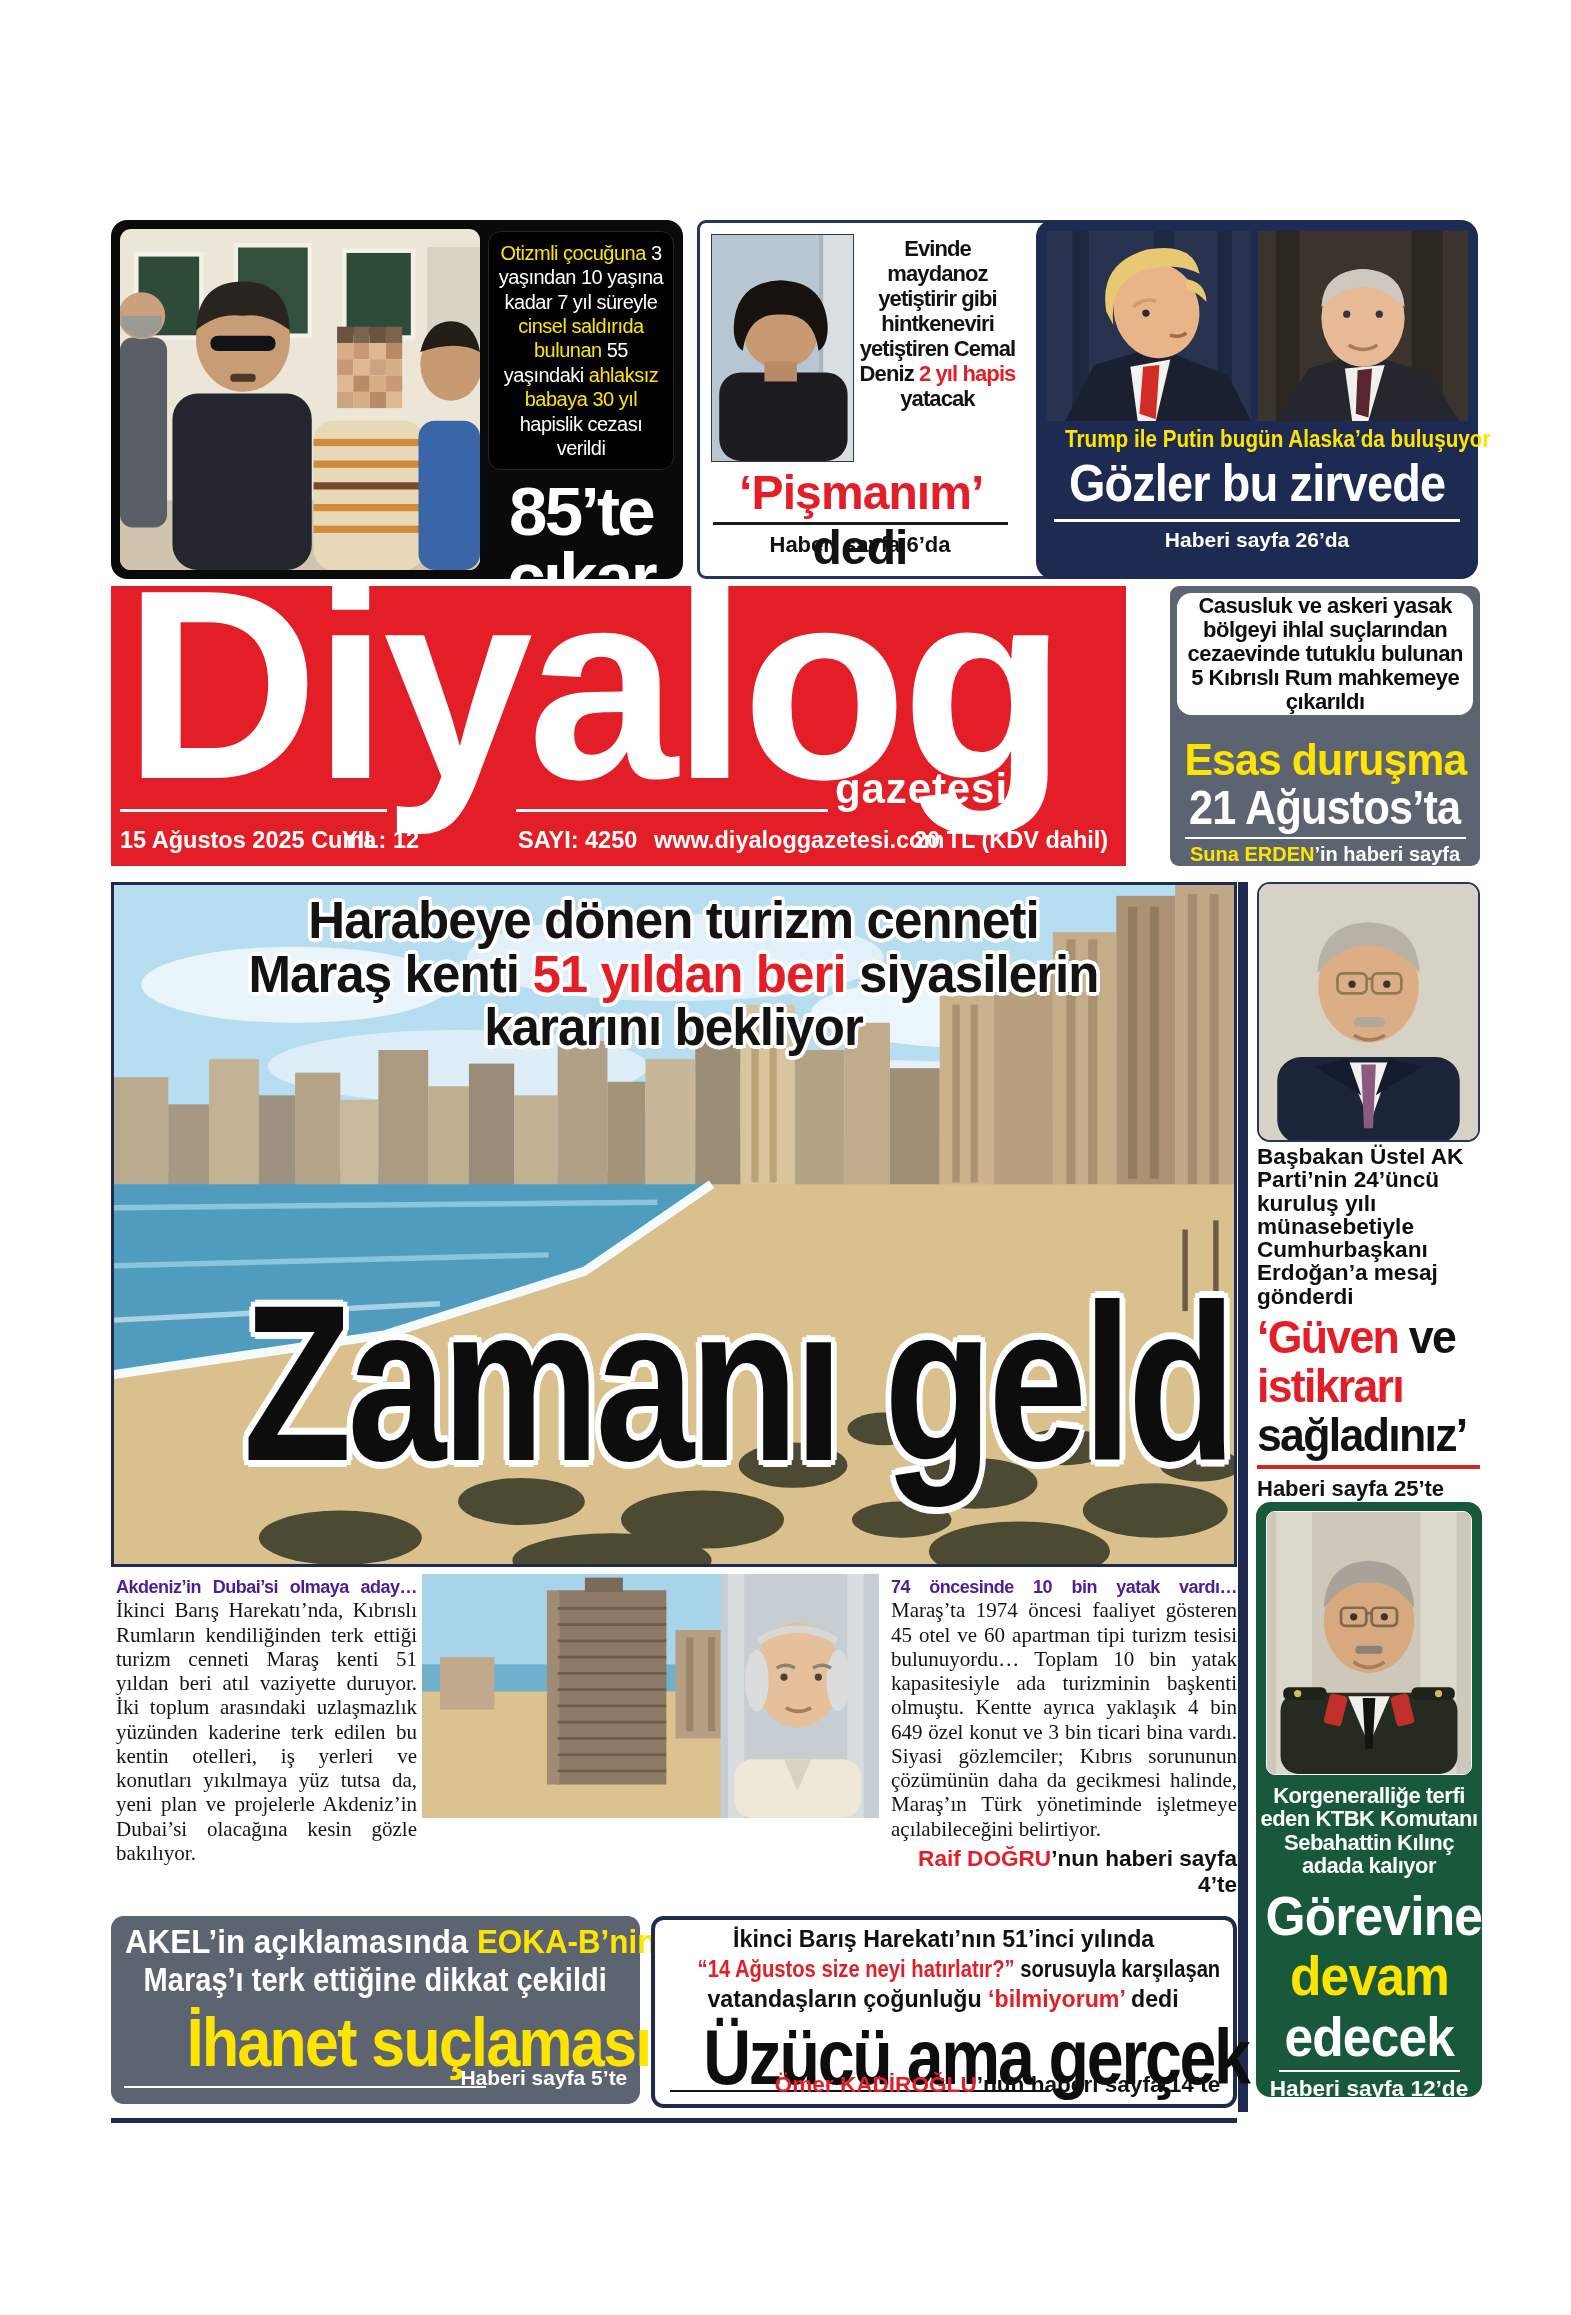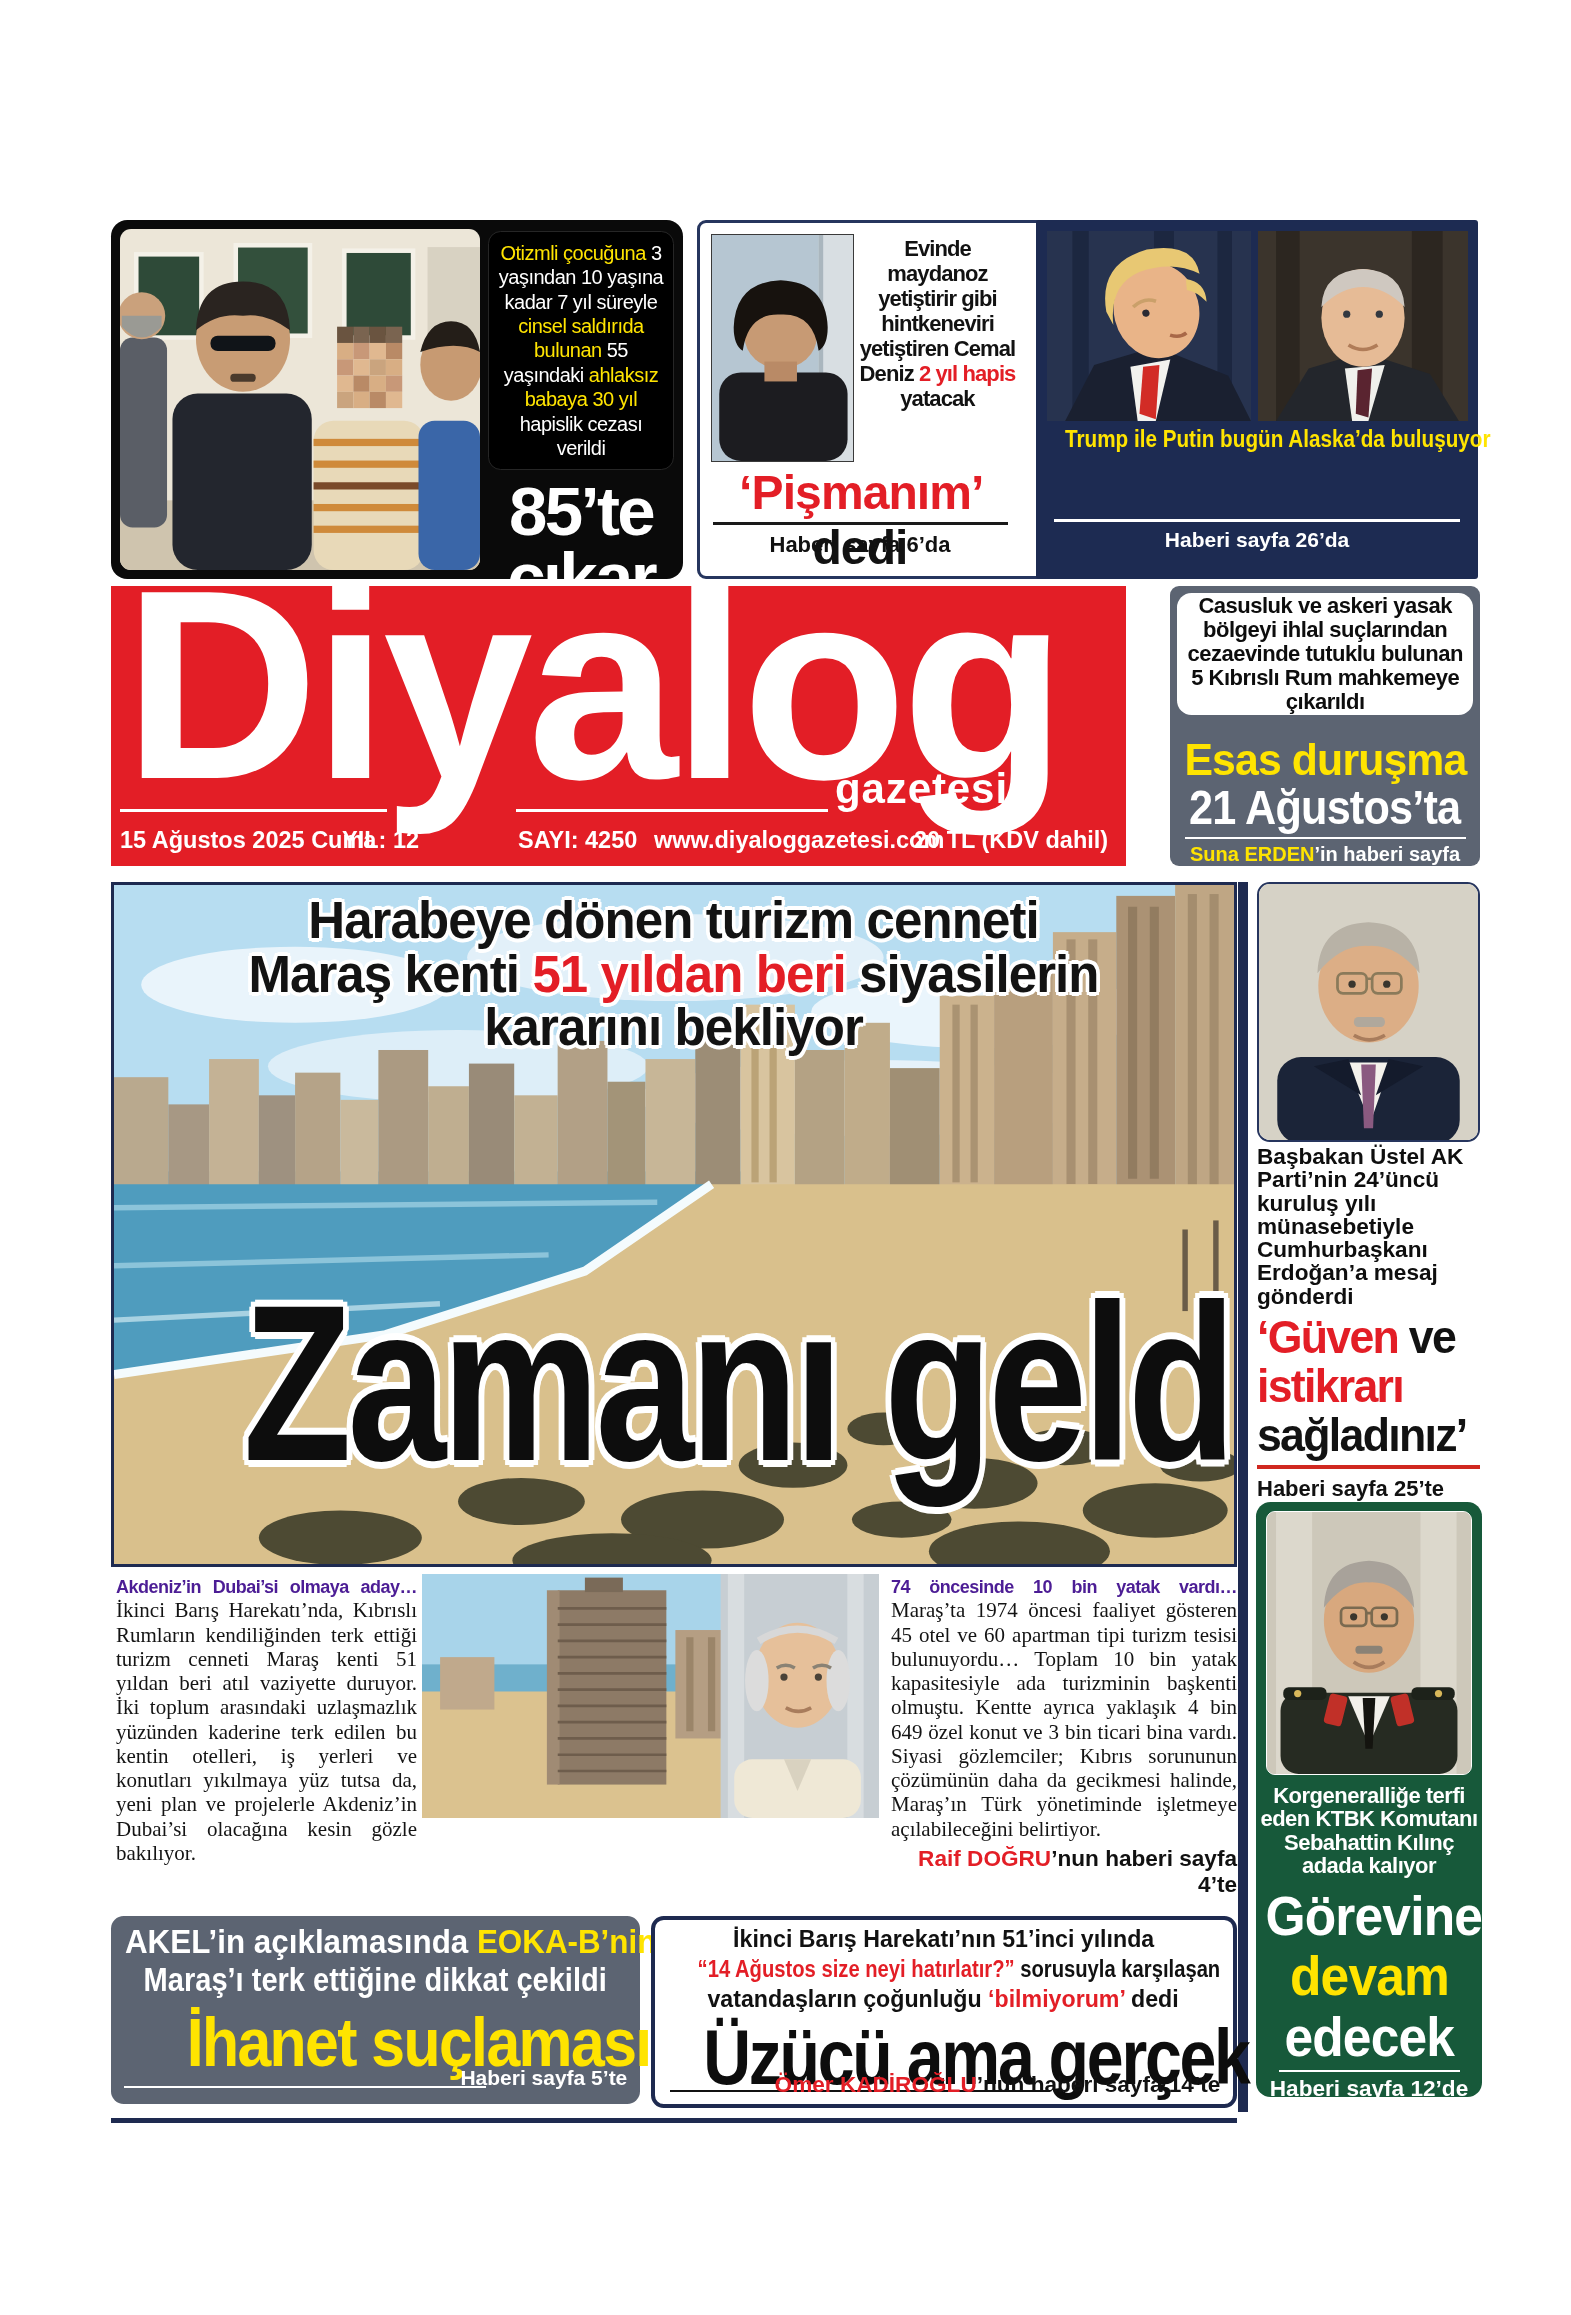--- a/index.html
+++ b/index.html
@@ -27,21 +27,21 @@
   .aLine{width:136px;height:2.7px;background:#fff;margin:14.5px auto 7.2px auto;}
   .aCredit{font-size:21px;line-height:1.15;text-align:center;font-weight:700;}
 
   .boxB{left:697px;top:220px;width:369px;height:359px;background:#fff;border:3.6px solid #26355e;border-radius:9px;box-sizing:border-box;}
   .bPhoto{left:11px;top:11px;width:141px;height:226px;border:1.8px solid #3a3a3a;overflow:hidden;}
   .bSide{left:157px;top:12.7px;width:161px;font-size:22px;line-height:1.14;letter-spacing:-0.9px;text-align:center;font-weight:700;color:#111;}
   .bH{left:0;top:242px;width:320px;font-size:48px;letter-spacing:-0.9px;text-align:center;font-weight:700;}
   .bLine{left:12.7px;top:299px;width:295px;height:2.7px;background:#1a1a1a;}
   .bCredit{left:0;top:309px;width:320px;font-size:22px;text-align:center;font-weight:700;color:#111;}
 
-  .boxC{left:1036px;top:220px;width:442px;height:359px;background:#1d2b52;border-radius:3px;}
+  .boxC{left:1036px;top:220px;width:442px;height:359px;background:#1d2b52;border-radius:17px;}
   .cP1{left:11px;top:11px;width:204px;height:190px;overflow:hidden;}
   .cP2{left:222px;top:11px;width:210px;height:190px;overflow:hidden;}
   .cKicker{left:0;top:206px;width:442px;font-size:23.5px;font-weight:700;text-align:center;}
   .cH{left:0;top:233px;width:442px;font-size:52px;font-weight:700;letter-spacing:-0.9px;text-align:center;color:#fff;}
   .cLine{left:18px;top:299px;width:406px;height:2.7px;background:#fff;}
   .cCredit{left:0;top:308px;width:442px;font-size:21px;font-weight:700;text-align:center;color:#fff;}
 
   
   .mast{left:111px;top:586px;width:1015px;height:280px;background:#e31e26;overflow:hidden;}
   .mTitle{left:12.7px;top:-36px;font-size:270px;line-height:1;letter-spacing:-5.4px;font-weight:700;color:#fff;}
@@ -218,20 +218,21 @@
         <path d="M96,152 L140,148 L122,210 L104,210 Z" fill="#f0f0ec"></path>
         <path d="M110,154 L126,152 L122,206 L108,202 Z" fill="#5a2430"></path>
         <ellipse cx="116" cy="96" rx="46" ry="54" fill="#e6bb96"></ellipse>
         <path d="M70,84 Q72,44 116,42 Q160,44 162,84 Q140,62 116,62 Q92,62 70,84 Z" fill="#cfc8c0"></path>
         <circle cx="98" cy="92" r="4" fill="#333840"></circle>
         <circle cx="134" cy="92" r="4" fill="#333840"></circle>
         <path d="M100,126 q16,10 32,0" stroke="#b07c58" stroke-width="4" fill="none"></path>
       </svg>
     </div>
     <div class="abs cKicker yel"><span class="cx nowrap" style="transform:scaleX(.88)">Trump ile Putin bugün Alaska’da buluşuyor</span></div>
+    <div class="abs cH"><span class="cx nowrap" style="transform:scaleX(.9)">Gözler bu zirvede</span></div>
     <div class="abs cLine"></div>
     <div class="abs cCredit">Haberi sayfa 26’da</div>
   </section>
 
   <header class="abs mast">
     <div class="abs mTitle">Diyalog</div>
     <div class="abs mSub">gazetesi</div>
     <div class="abs mLineL"></div>
     <div class="abs mLineR"></div>
     <span class="abs mInfo" style="left:9px">15 Ağustos 2025 Cuma</span>

